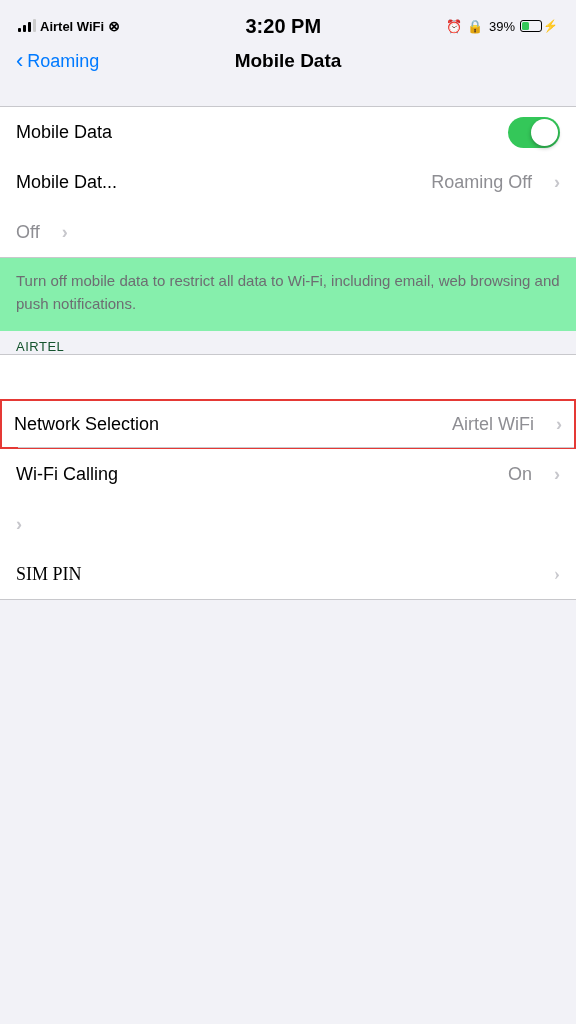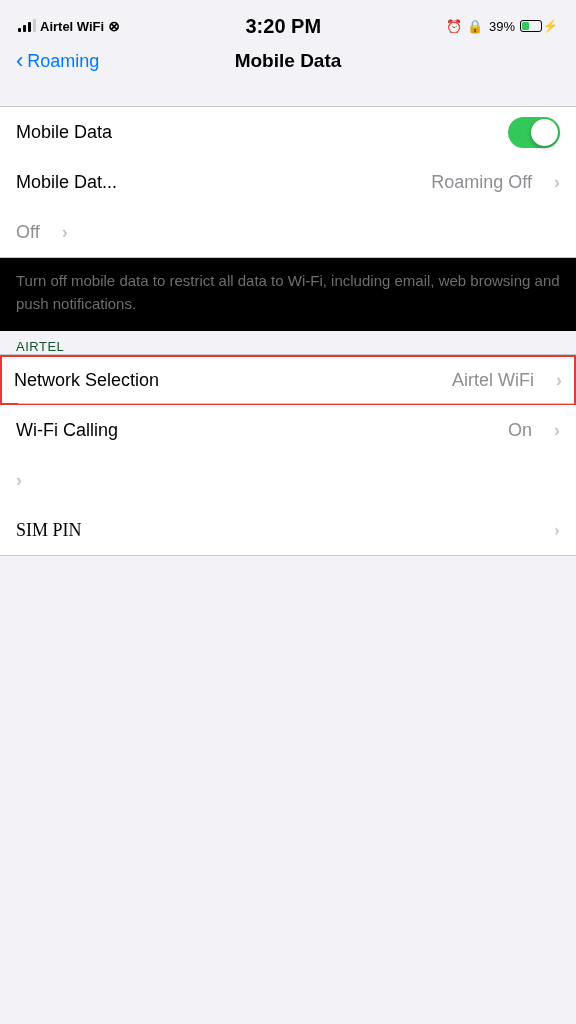--- a/index.html
+++ b/index.html
@@ -163,34 +163,35 @@
       right: 2px;
       box-shadow: 0 2px 4px rgba(0,0,0,0.3);
     }
 
     
     .description-text {
       padding: 12px 16px 16px 16px;
       font-size: 15px;
       color: #6d6d72;
       line-height: 1.5;
-      background: #000000;
+      background: #86efac;
     }
 
     
     .setting-row-highlighted {
       display: flex;
       align-items: center;
       justify-content: space-between;
       padding: 0 12px;
       min-height: 50px;
       background: #fff;
       position: relative;
       border: 2px solid #e53935;
       outline: none;
+      margin-top: 44px;
     }
     .setting-row-highlighted::after {
       content: '';
       position: absolute;
       bottom: 0;
       left: 16px;
       right: 0;
       height: 0.5px;
       background: #c8c8cc;
     }

